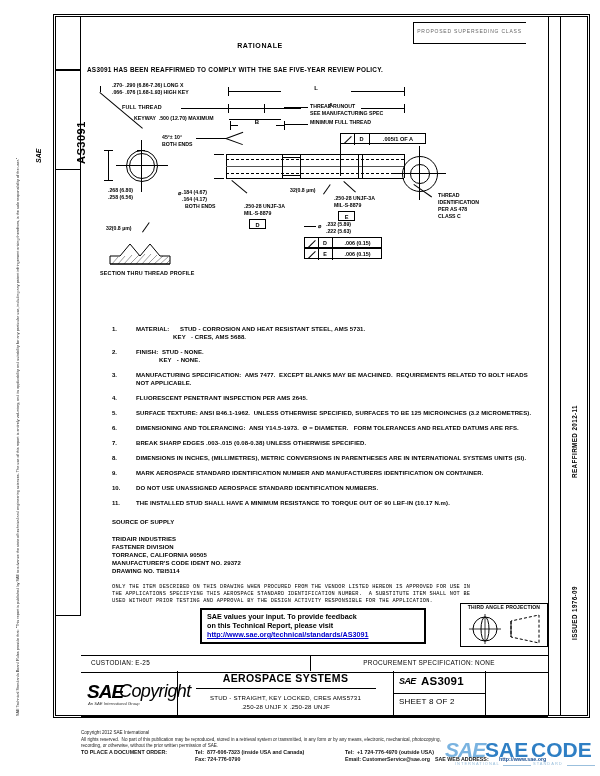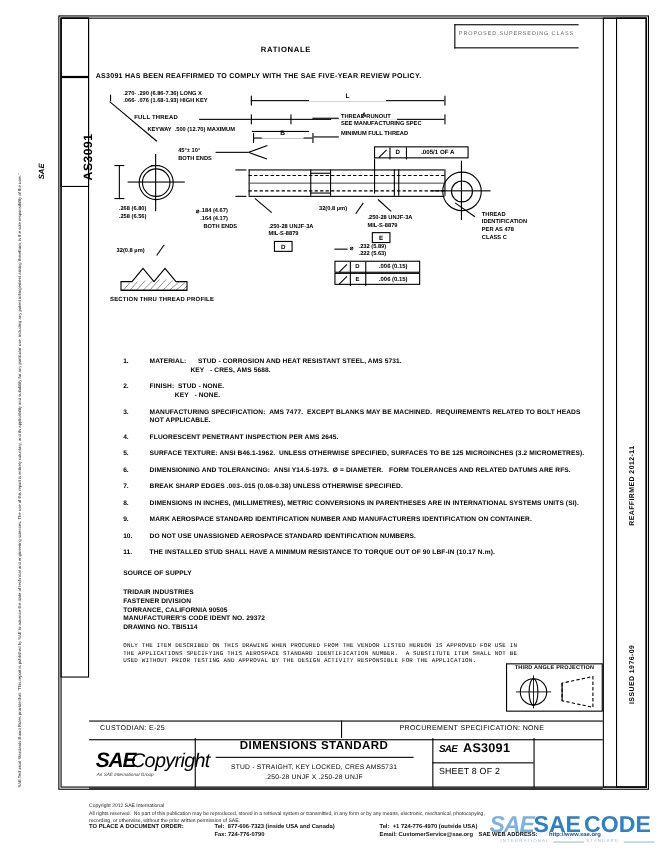--- a/index.html
+++ b/index.html
@@ -333,20 +333,25 @@
     <div class="t note-txt" style="left:0;top:41px;">MANUFACTURER'S CODE IDENT NO. 29372</div>
     <div class="t note-txt" style="left:0;top:49px;">DRAWING NO. TBI5114</div>
   </div>
 
   <div class="abs" style="left:112px;top:585px;">
     <div class="t leg" style="left:0;top:0;">ONLY THE ITEM DESCRIBED ON THIS DRAWING WHEN PROCURED FROM THE VENDOR LISTED HEREON IS APPROVED FOR USE IN</div>
     <div class="t leg" style="left:0;top:7px;">THE APPLICATIONS SPECIFYING THIS AEROSPACE STANDARD IDENTIFICATION NUMBER.  A SUBSTITUTE ITEM SHALL NOT BE</div>
     <div class="t leg" style="left:0;top:14px;">USED WITHOUT PRIOR TESTING AND APPROVAL BY THE DESIGN ACTIVITY RESPONSIBLE FOR THE APPLICATION.</div>
   </div>
 
+  <div class="bx" id="feedback-box">
+    <div class="t fb-line" style="left:5px;top:3px;">SAE values your input. To provide feedback</div>
+    <div class="t fb-line" style="left:5px;top:12px;">on this Technical Report, please visit</div>
+    <a class="t fb-link" style="left:5px;top:21px;" href="#">http://www.sae.org/technical/standards/AS3091</a>
+  </div>
 
   <div class="bx" id="tap-box">
     <div class="t ctr b" style="left:0;top:1px;width:86px;font-size:5px;letter-spacing:.2px;">THIRD ANGLE PROJECTION</div>
     <svg class="abs" style="left:4px;top:9px;" width="80" height="33" viewBox="0 0 80 33">
       <circle cx="20" cy="16" r="12" fill="none" stroke="#000" stroke-width="1"></circle>
       <ellipse cx="20" cy="16" rx="4" ry="12" fill="none" stroke="#000" stroke-width="1"></ellipse>
       <line x1="4" y1="16" x2="36" y2="16" stroke="#000" stroke-width="0.8"></line>
       <line x1="20" y1="1" x2="20" y2="31" stroke="#000" stroke-width="0.8"></line>
       <path d="M46 8 L46 24 L74 30 L74 2 Z" fill="none" stroke="#000" stroke-width="1" stroke-dasharray="3,2"></path>
       <line x1="46" y1="8" x2="46" y2="24" stroke="#000" stroke-width="1"></line>
@@ -361,21 +366,21 @@
 
   <div class="abs" id="titleblock">
 
     <div class="abs bx" id="tb-logo" style="left:0;top:0;border:none;border-right:1px solid #000;">
       <div class="t" style="left:6px;top:10px;font-size:19px;font-weight:bold;font-style:italic;letter-spacing:-1px;">SAE</div>
       <div class="t" style="left:38px;top:10px;font-size:18px;font-style:italic;letter-spacing:-0.6px;">Copyright</div>
       <div class="t" style="left:7px;top:31px;font-size:4.2px;font-style:italic;color:#333;">An SAE International Group</div>
     </div>
 
     <div class="abs" id="tb-title" style="left:97px;top:0;border-right:1px solid #000;">
-      <div class="t ctr b" style="left:0;top:2px;width:215px;font-size:10.5px;letter-spacing:.4px;">DIMENSIONS STANDARD</div>
+      <div class="t ctr b" style="left:0;top:2px;width:215px;font-size:10.5px;letter-spacing:.4px;">AEROSPACE SYSTEMS</div>
       <div class="ln hln" style="left:18px;top:17px;width:180px;"></div>
       <div class="t ctr" style="left:0;top:24px;width:215px;font-size:6.1px;letter-spacing:.2px;">STUD - STRAIGHT, KEY LOCKED, CRES AMS5731</div>
       <div class="t ctr" style="left:0;top:33px;width:215px;font-size:6.1px;letter-spacing:.2px;">.250-28 UNJF X .250-28 UNJF</div>
     </div>
 
     <div class="abs" id="tb-num" style="left:312px;top:0;border-right:1px solid #000;">
       <div class="t b" style="left:6px;top:5px;font-size:9px;font-style:italic;letter-spacing:-0.6px;">SAE</div>
       <div class="t b" style="left:28px;top:4px;font-size:11.5px;letter-spacing:.2px;">AS3091</div>
       <div class="ln hln" style="left:0;top:22px;width:92px;"></div>
       <div class="t" style="left:6px;top:27px;font-size:8px;letter-spacing:.2px;">SHEET 8 OF 2</div>

